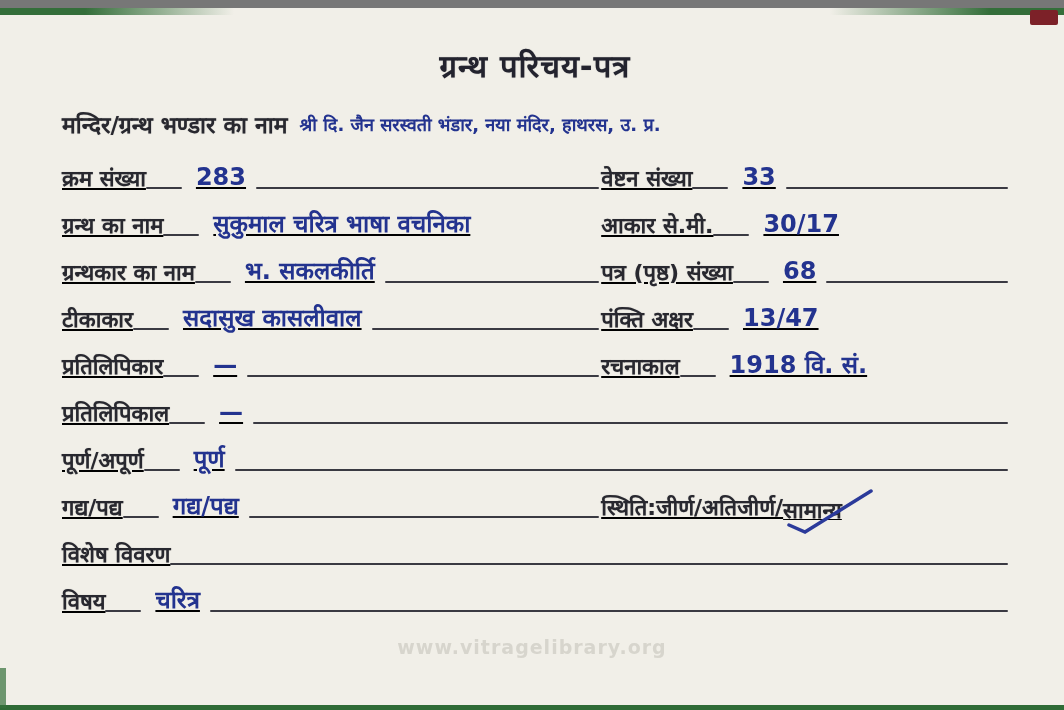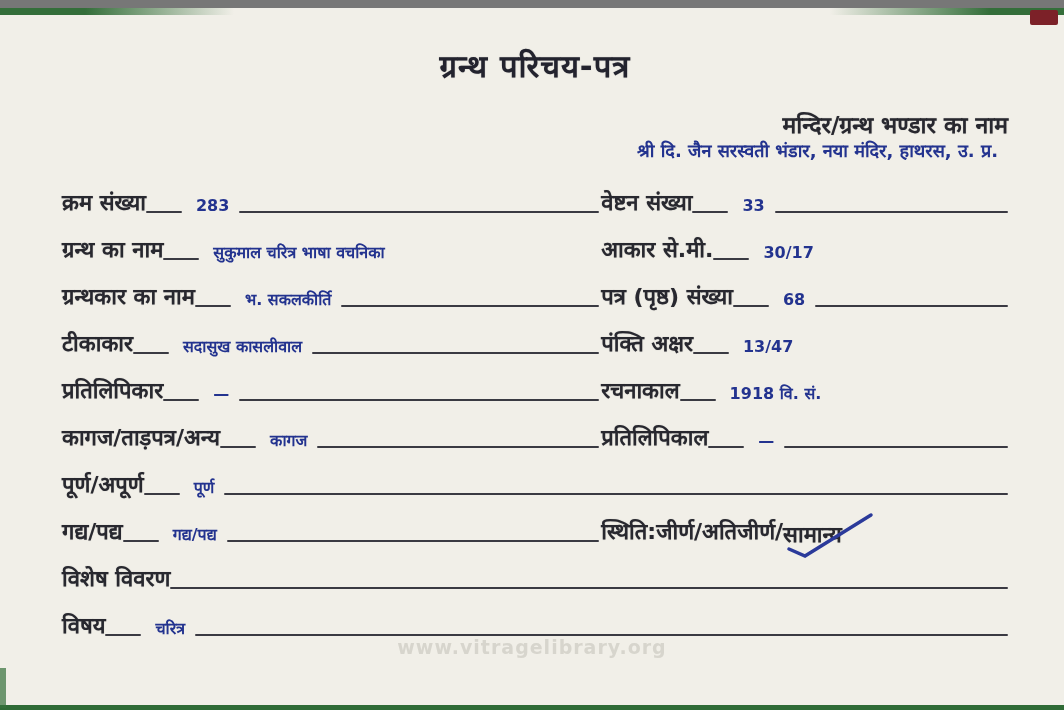--- a/index.html
+++ b/index.html
@@ -25,38 +25,38 @@
   .edge-left-low { position:absolute; bottom:10px; left:0; width:6px; height:40px; background:#35703b; opacity:.7; }
 
   .content { position:absolute; left:62px; right:56px; top:36px; }
 
   .title {
     text-align:center; font-size:31px; font-weight:bold;
     color:#23232e; letter-spacing:1px;
     text-shadow: 0 0 1px rgba(35,35,46,.35);
   }
 
-  .header-row { display:flex; align-items:flex-end; margin-top:27px; white-space:nowrap;flex-direction:column; }
+  .header-row { display:flex; align-items:center; margin-top:27px; white-space:nowrap; }
   .header-row .flabel { font-size:23px; }
   .header-row .fvalue { font-size:18px; padding-left:12px; }
 
   .grid { margin-top:6px; }
   .row { display:flex; height:47px; }
-  .cell { display:flex; align-items:flex-end; min-width:0; }
+  .cell { display:flex; align-items:flex-end; min-width:0;text-decoration:underline; }
   .cell.left  { flex:0 0 57%; padding-right:2px; }
   .cell.right { flex:1 1 auto; }
   .row.full .cell { flex:1 1 100%; }
 
   .flabel {
     font-size:22px; font-weight:bold; color:#28282f;
     white-space:nowrap; line-height:1.1; padding-bottom:3px;
     text-shadow: 0 0 1px rgba(40,40,47,.3);
   }
   .fvalue {
-    font-size:16px; font-weight:bold; color:#23338f;
+    font-size:24px; font-weight:bold; color:#23338f;
     white-space:nowrap; line-height:1.1; padding:0 10px 4px 14px;
   }
   .rule { border-bottom:2px solid rgba(26,26,36,.85); align-self:flex-end; margin-bottom:5px; border-radius:1px; }
   .rule.lead { width:36px; }
   .rule.grow { flex:1 1 auto; min-width:8px; }
 
   .checked { position:relative; display:inline-block; }
   .checkmark { position:absolute; left:-8px; top:-14px; width:110px; height:52px; overflow:visible; pointer-events:none; }
   .checkmark path { stroke:#2b3a9a; stroke-width:3.5; fill:none; stroke-linecap:round; }
 
@@ -150,26 +150,20 @@
           <span class="rule grow"></span>
         </div>
         <div class="cell right">
           <span class="flabel">रचनाकाल</span>
           <span class="rule lead"></span>
           <span class="fvalue">1918 वि. सं.</span>
         </div>
       </div>
 
       <div class="row">
-        <div class="cell left">
-          <span class="flabel">कागज/ताड़पत्र/अन्य</span>
-          <span class="rule lead"></span>
-          <span class="fvalue">कागज</span>
-          <span class="rule grow"></span>
-        </div>
         <div class="cell right">
           <span class="flabel">प्रतिलिपिकाल</span>
           <span class="rule lead"></span>
           <span class="fvalue">—</span>
           <span class="rule grow"></span>
         </div>
       </div>
 
       <div class="row">
         <div class="cell right">

